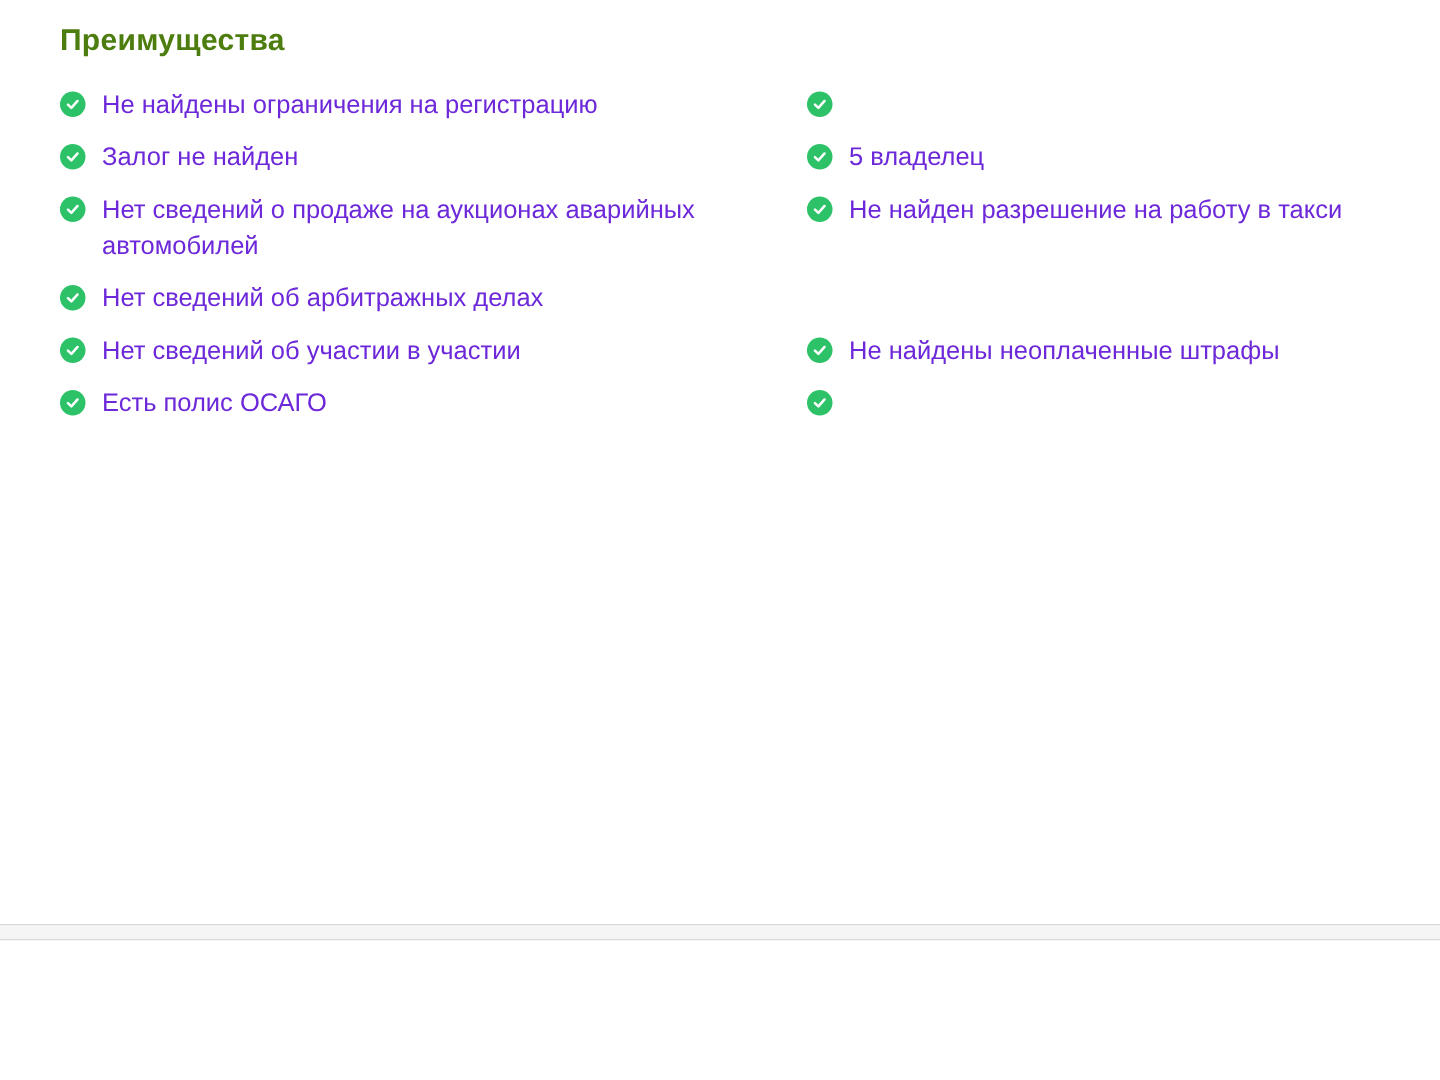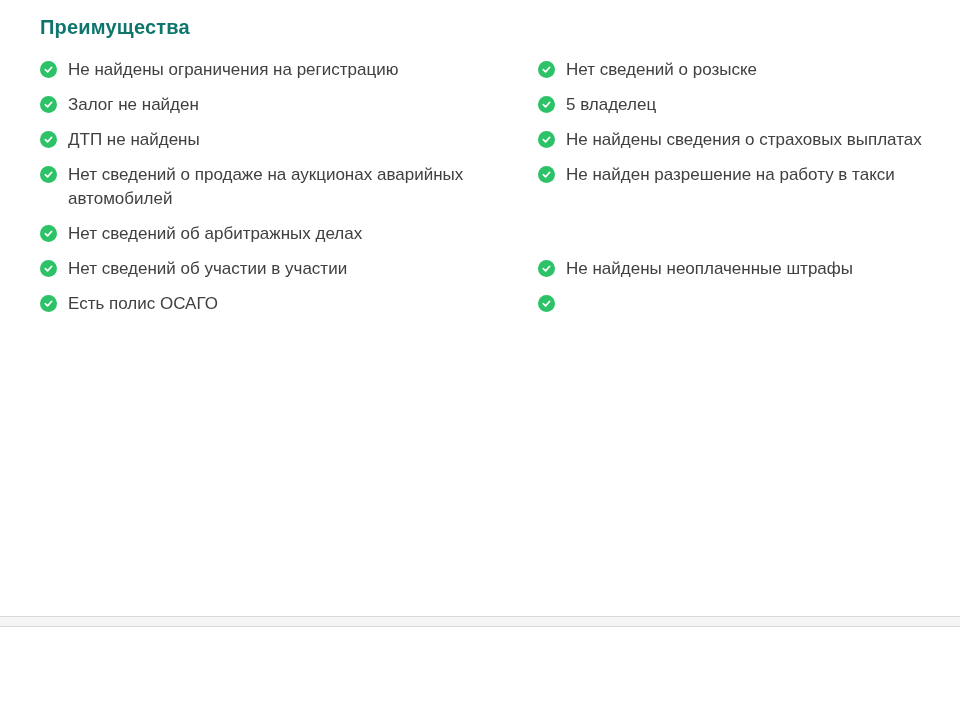--- a/index.html
+++ b/index.html
@@ -17,21 +17,21 @@
   .content-section {
     height: 617px;
     padding: 16px 0 0 40px;
     border-bottom: 1px solid #d9d9d9;
     overflow: hidden;
   }
   .section-title {
     font-size: 20px;
     line-height: 23px;
     font-weight: 700;
-    color: #0f766e;
+    color: #4d7c0f;
     letter-spacing: 0.2px;
     margin-bottom: 19px;
   }
   .adv-row {
     display: flex;
     align-items: flex-start;
   }
   .adv-cell {
     display: flex;
     align-items: flex-start;
@@ -53,21 +53,21 @@
     border-radius: 50%;
     background: #2dc268;
     display: inline-flex;
     align-items: center;
     justify-content: center;
   }
   .check-icon svg { display: block; }
   .adv-text {
     font-size: 17px;
     line-height: 24px;
-    color: #404040;
+    color: #6d28d9;
   }
   .adv-cell.left .adv-text { white-space: pre-line; }
   .adv-cell.right .adv-text { white-space: nowrap; }
   .section-gap {
     height: 10px;
     background: #f5f5f6;
     border-bottom: 1px solid #d9d9d9;
   }
   .next-section {
     flex: 1 1 auto;
@@ -91,21 +91,20 @@
               </svg>
             </span>
           <span class="adv-text">Не найдены ограничения на регистрацию</span>
         </div>
         <div class="adv-cell right">
           <span class="check-icon">
               <svg width="11" height="11" viewBox="0 0 12 12">
                 <path d="M2.5 6.2 L5 8.6 L9.5 3.6" fill="none" stroke="#ffffff" stroke-width="1.8" stroke-linecap="round" stroke-linejoin="round"></path>
               </svg>
             </span>
-          <span class="adv-text">Нет сведений о розыске</span>
         </div>
       </div>
 
       <div class="adv-row">
         <div class="adv-cell left">
           <span class="check-icon">
               <svg width="11" height="11" viewBox="0 0 12 12">
                 <path d="M2.5 6.2 L5 8.6 L9.5 3.6" fill="none" stroke="#ffffff" stroke-width="1.8" stroke-linecap="round" stroke-linejoin="round"></path>
               </svg>
             </span>
@@ -114,38 +113,20 @@
         <div class="adv-cell right">
           <span class="check-icon">
               <svg width="11" height="11" viewBox="0 0 12 12">
                 <path d="M2.5 6.2 L5 8.6 L9.5 3.6" fill="none" stroke="#ffffff" stroke-width="1.8" stroke-linecap="round" stroke-linejoin="round"></path>
               </svg>
             </span>
           <span class="adv-text">5 владелец</span>
         </div>
       </div>
 
-      <div class="adv-row">
-        <div class="adv-cell left">
-          <span class="check-icon">
-              <svg width="11" height="11" viewBox="0 0 12 12">
-                <path d="M2.5 6.2 L5 8.6 L9.5 3.6" fill="none" stroke="#ffffff" stroke-width="1.8" stroke-linecap="round" stroke-linejoin="round"></path>
-              </svg>
-            </span>
-          <span class="adv-text">ДТП не найдены</span>
-        </div>
-        <div class="adv-cell right">
-          <span class="check-icon">
-              <svg width="11" height="11" viewBox="0 0 12 12">
-                <path d="M2.5 6.2 L5 8.6 L9.5 3.6" fill="none" stroke="#ffffff" stroke-width="1.8" stroke-linecap="round" stroke-linejoin="round"></path>
-              </svg>
-            </span>
-          <span class="adv-text">Не найдены сведения о страховых выплатах</span>
-        </div>
-      </div>
 
       <div class="adv-row">
         <div class="adv-cell left">
           <span class="check-icon">
               <svg width="11" height="11" viewBox="0 0 12 12">
                 <path d="M2.5 6.2 L5 8.6 L9.5 3.6" fill="none" stroke="#ffffff" stroke-width="1.8" stroke-linecap="round" stroke-linejoin="round"></path>
               </svg>
             </span>
           <span class="adv-text">Нет сведений о продаже на аукционах аварийных
 автомобилей</span>

